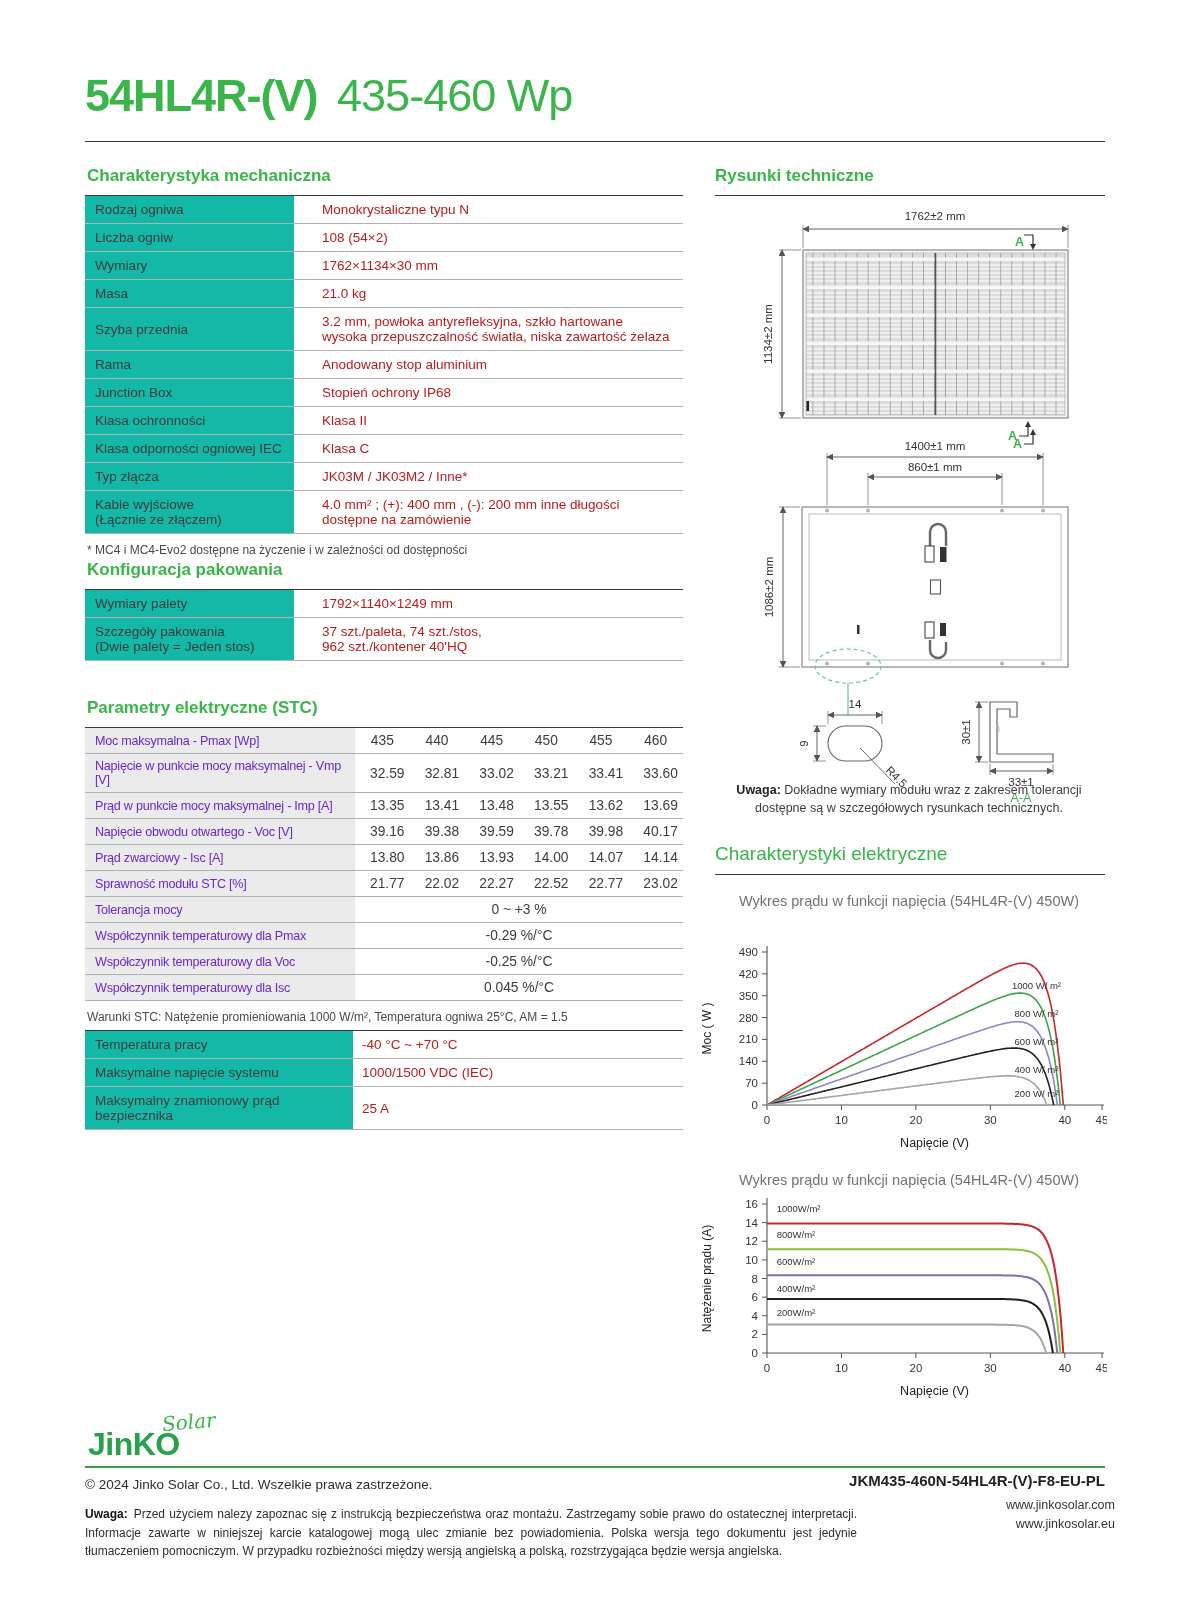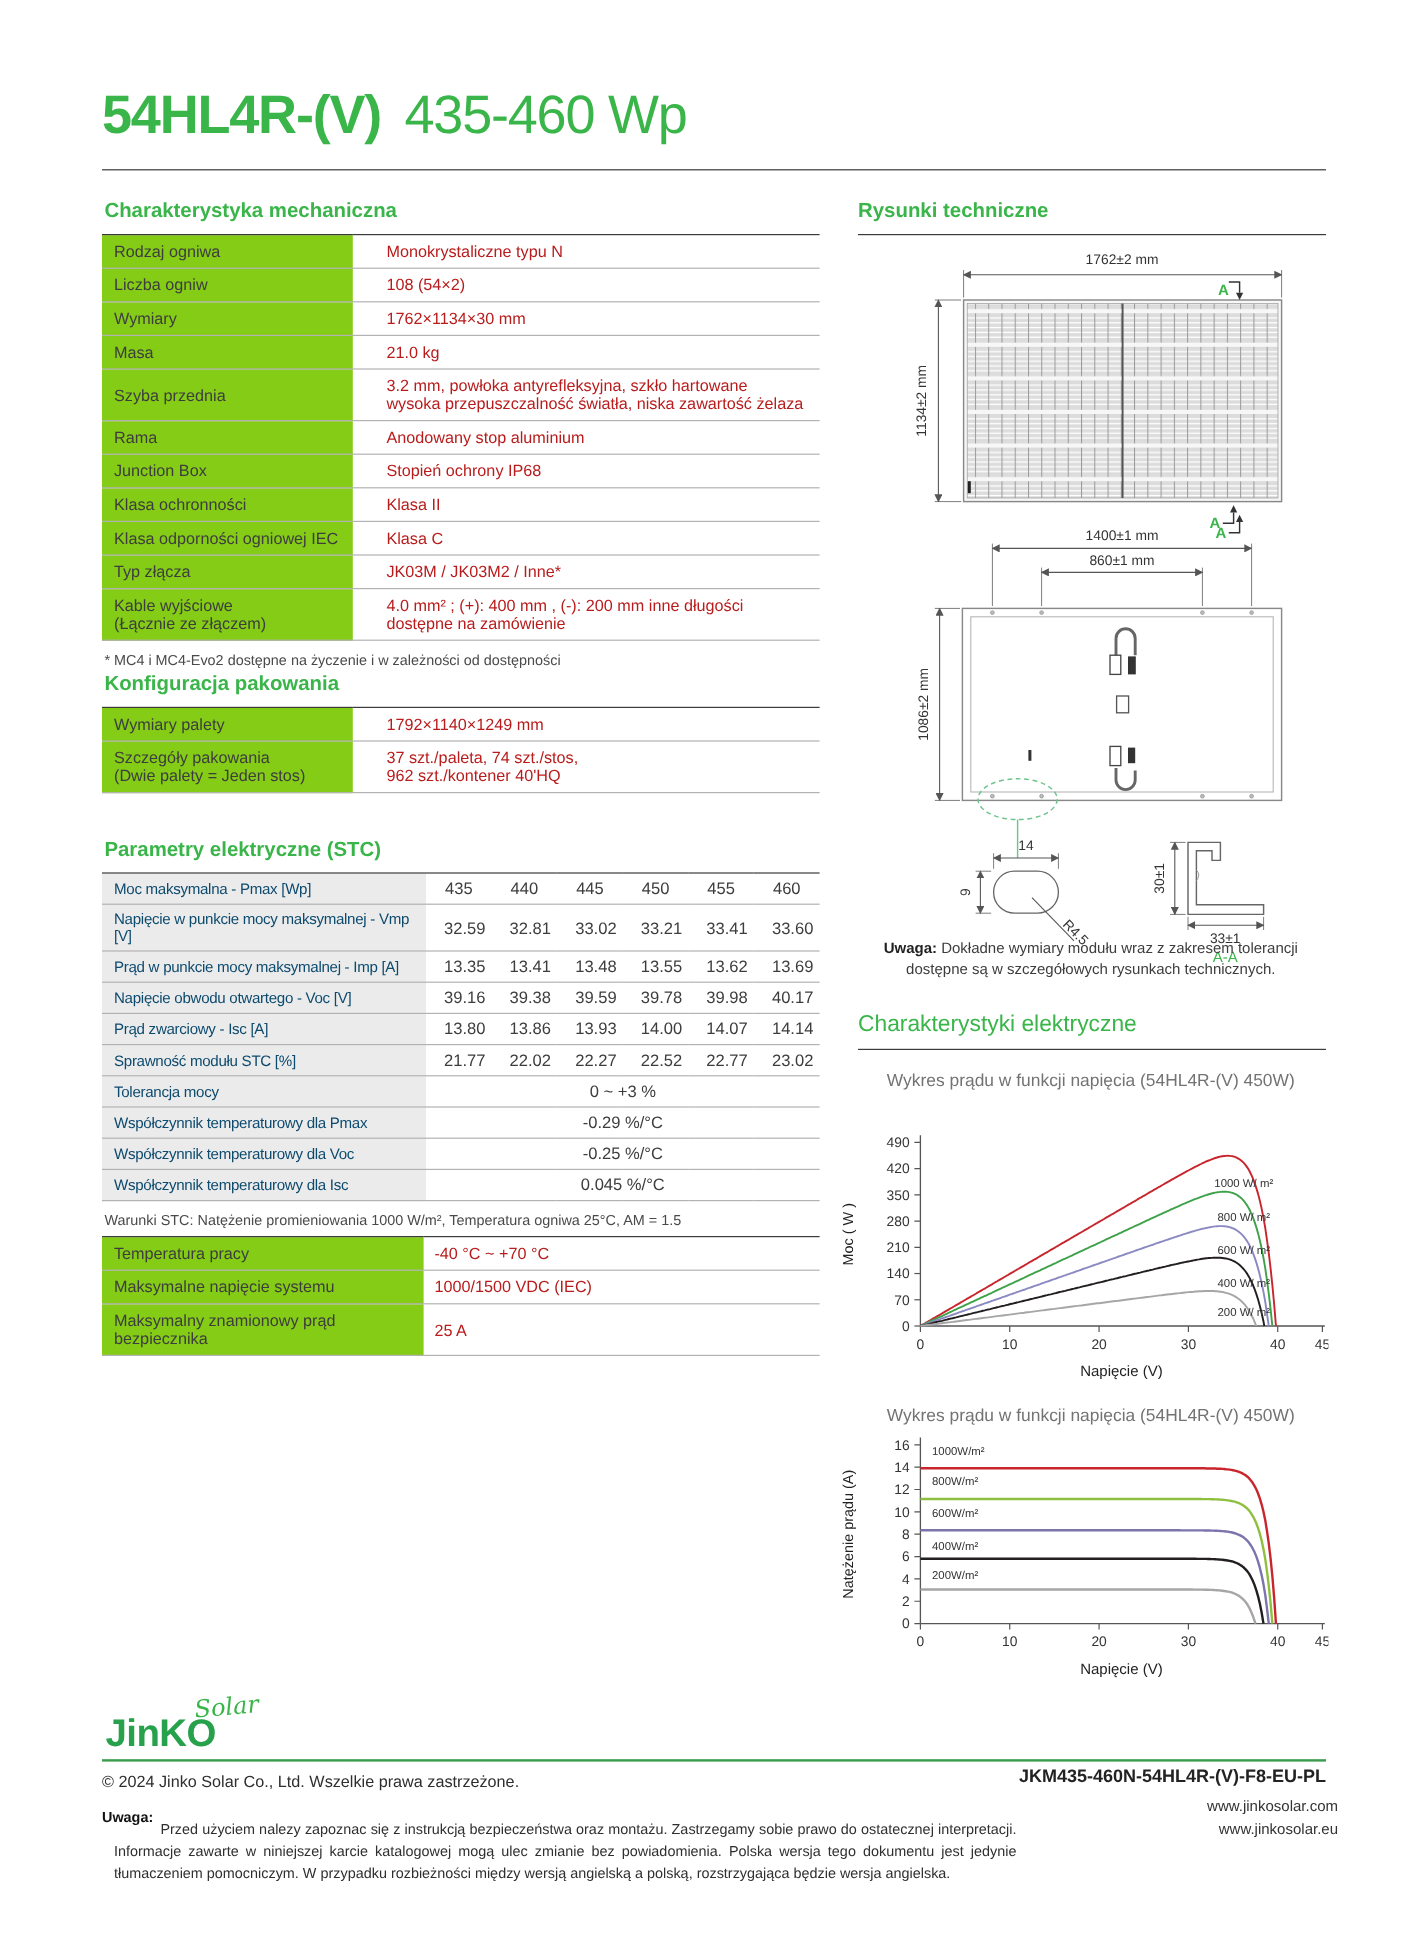--- a/index.html
+++ b/index.html
@@ -13,32 +13,32 @@
   
   .sec{position:absolute;left:85px;width:598px;}
   .rsec{position:absolute;left:713px;width:392px;}
   h2{margin:0 0 9px 2px;font-size:17px;font-weight:700;color:#3ab54a;}
   .rsec h2.ruled{border-bottom:1.8px solid #3a3a3a;padding-bottom:9px;margin-bottom:0;}
   .rsec h2.thin{font-weight:400;font-size:19px;}
   
   table.kv{border-collapse:collapse;width:100%;border-top:1.8px solid #3a3a3a;border-bottom:1px solid #b2b2b2;table-layout:fixed;}
   table.kv tr{border-top:1px solid #b2b2b2;}
   table.kv tr:first-child{border-top:none;}
-  table.kv th{background:#84cc16;font-weight:400;text-align:left;font-size:13.5px;color:#3d3d3d;
+  table.kv th{background:#14b8a6;font-weight:400;text-align:left;font-size:13.5px;color:#3d3d3d;
               padding:6px 6px 6px 10px;white-space:pre-line;vertical-align:middle;}
   table.kv td{font-size:13.5px;color:#b91c1c;padding:6px 6px 6px 28px;white-space:pre-line;vertical-align:middle;}
   table.t-narrow th{width:193px;}
   table.t-wide th{width:252px;}
   table.t-wide td{padding-left:9px;}
   
   table.elec{border-collapse:collapse;width:100%;border-top:1.8px solid #3a3a3a;border-bottom:1px solid #b2b2b2;table-layout:fixed;}
   table.elec tr{border-top:1px solid #b2b2b2;}
   table.elec tr:first-child{border-top:none;}
   table.elec th{background:#ebebeb;font-weight:400;text-align:left;font-size:12.6px;letter-spacing:-0.25px;
-                color:#0c4a6e;padding:5px 2px 5px 10px;width:258px;}
+                color:#6d28d9;padding:5px 2px 5px 10px;width:258px;}
   table.elec td{font-size:13.8px;text-align:center;padding:5px 15px;color:#3d3d3d;}
   table.elec td.span{text-align:center;font-size:13.8px;margin-left:20px;}
   .footnote{font-size:12px;color:#4a4a4a;margin:9px 0 0 2px;}
   
   .draw-note{position:absolute;left:713px;top:781px;width:392px;margin:0;font-size:12.5px;
              color:#3d3d3d;text-align:center;line-height:1.45;}
   .draw-note b{color:#222;}
   svg text{font-family:"Liberation Sans",sans-serif;}
   
   .chart-title{position:absolute;left:713px;width:392px;margin:0;text-align:center;
@@ -48,21 +48,21 @@
   .logo{position:absolute;left:88px;top:1410px;}
   .logo-solar{display:block;font-family:"DejaVu Serif",serif;font-style:italic;color:#3ab54a;
               font-size:20px;margin:0 0 -8px 74px;transform:rotate(-5deg);}
   .logo-main{font-weight:700;font-size:32px;color:#27a14b;letter-spacing:-0.5px;}
   .footer-rule{position:absolute;left:85px;top:1466px;width:1020px;border-top:2px solid #3a9b4c;}
   .copyright{position:absolute;left:85px;top:1477px;font-size:13.5px;color:#2e2e2e;}
   .prod-code{position:absolute;right:85px;top:1472px;font-size:15px;font-weight:700;color:#222;}
   .urls{position:absolute;right:75px;top:1496px;text-align:right;font-size:12.5px;color:#333;line-height:1.55;}
   .legal{position:absolute;left:85px;top:1505px;width:772px;font-size:12px;color:#2f2f2f;line-height:1.55;}
   .legal .lbl{float:left;font-weight:700;margin-right:6px;color:#111;}
-  .legal p{margin:10px;text-align:justify;}
+  .legal p{margin:0;text-align:justify;}
 </style>
 </head>
 <body>
 
 <div class="page">
 
   <div class="title">
     <span class="model">54HL4R-(V)</span>
     <span class="range">435-460 Wp</span>
   </div>

